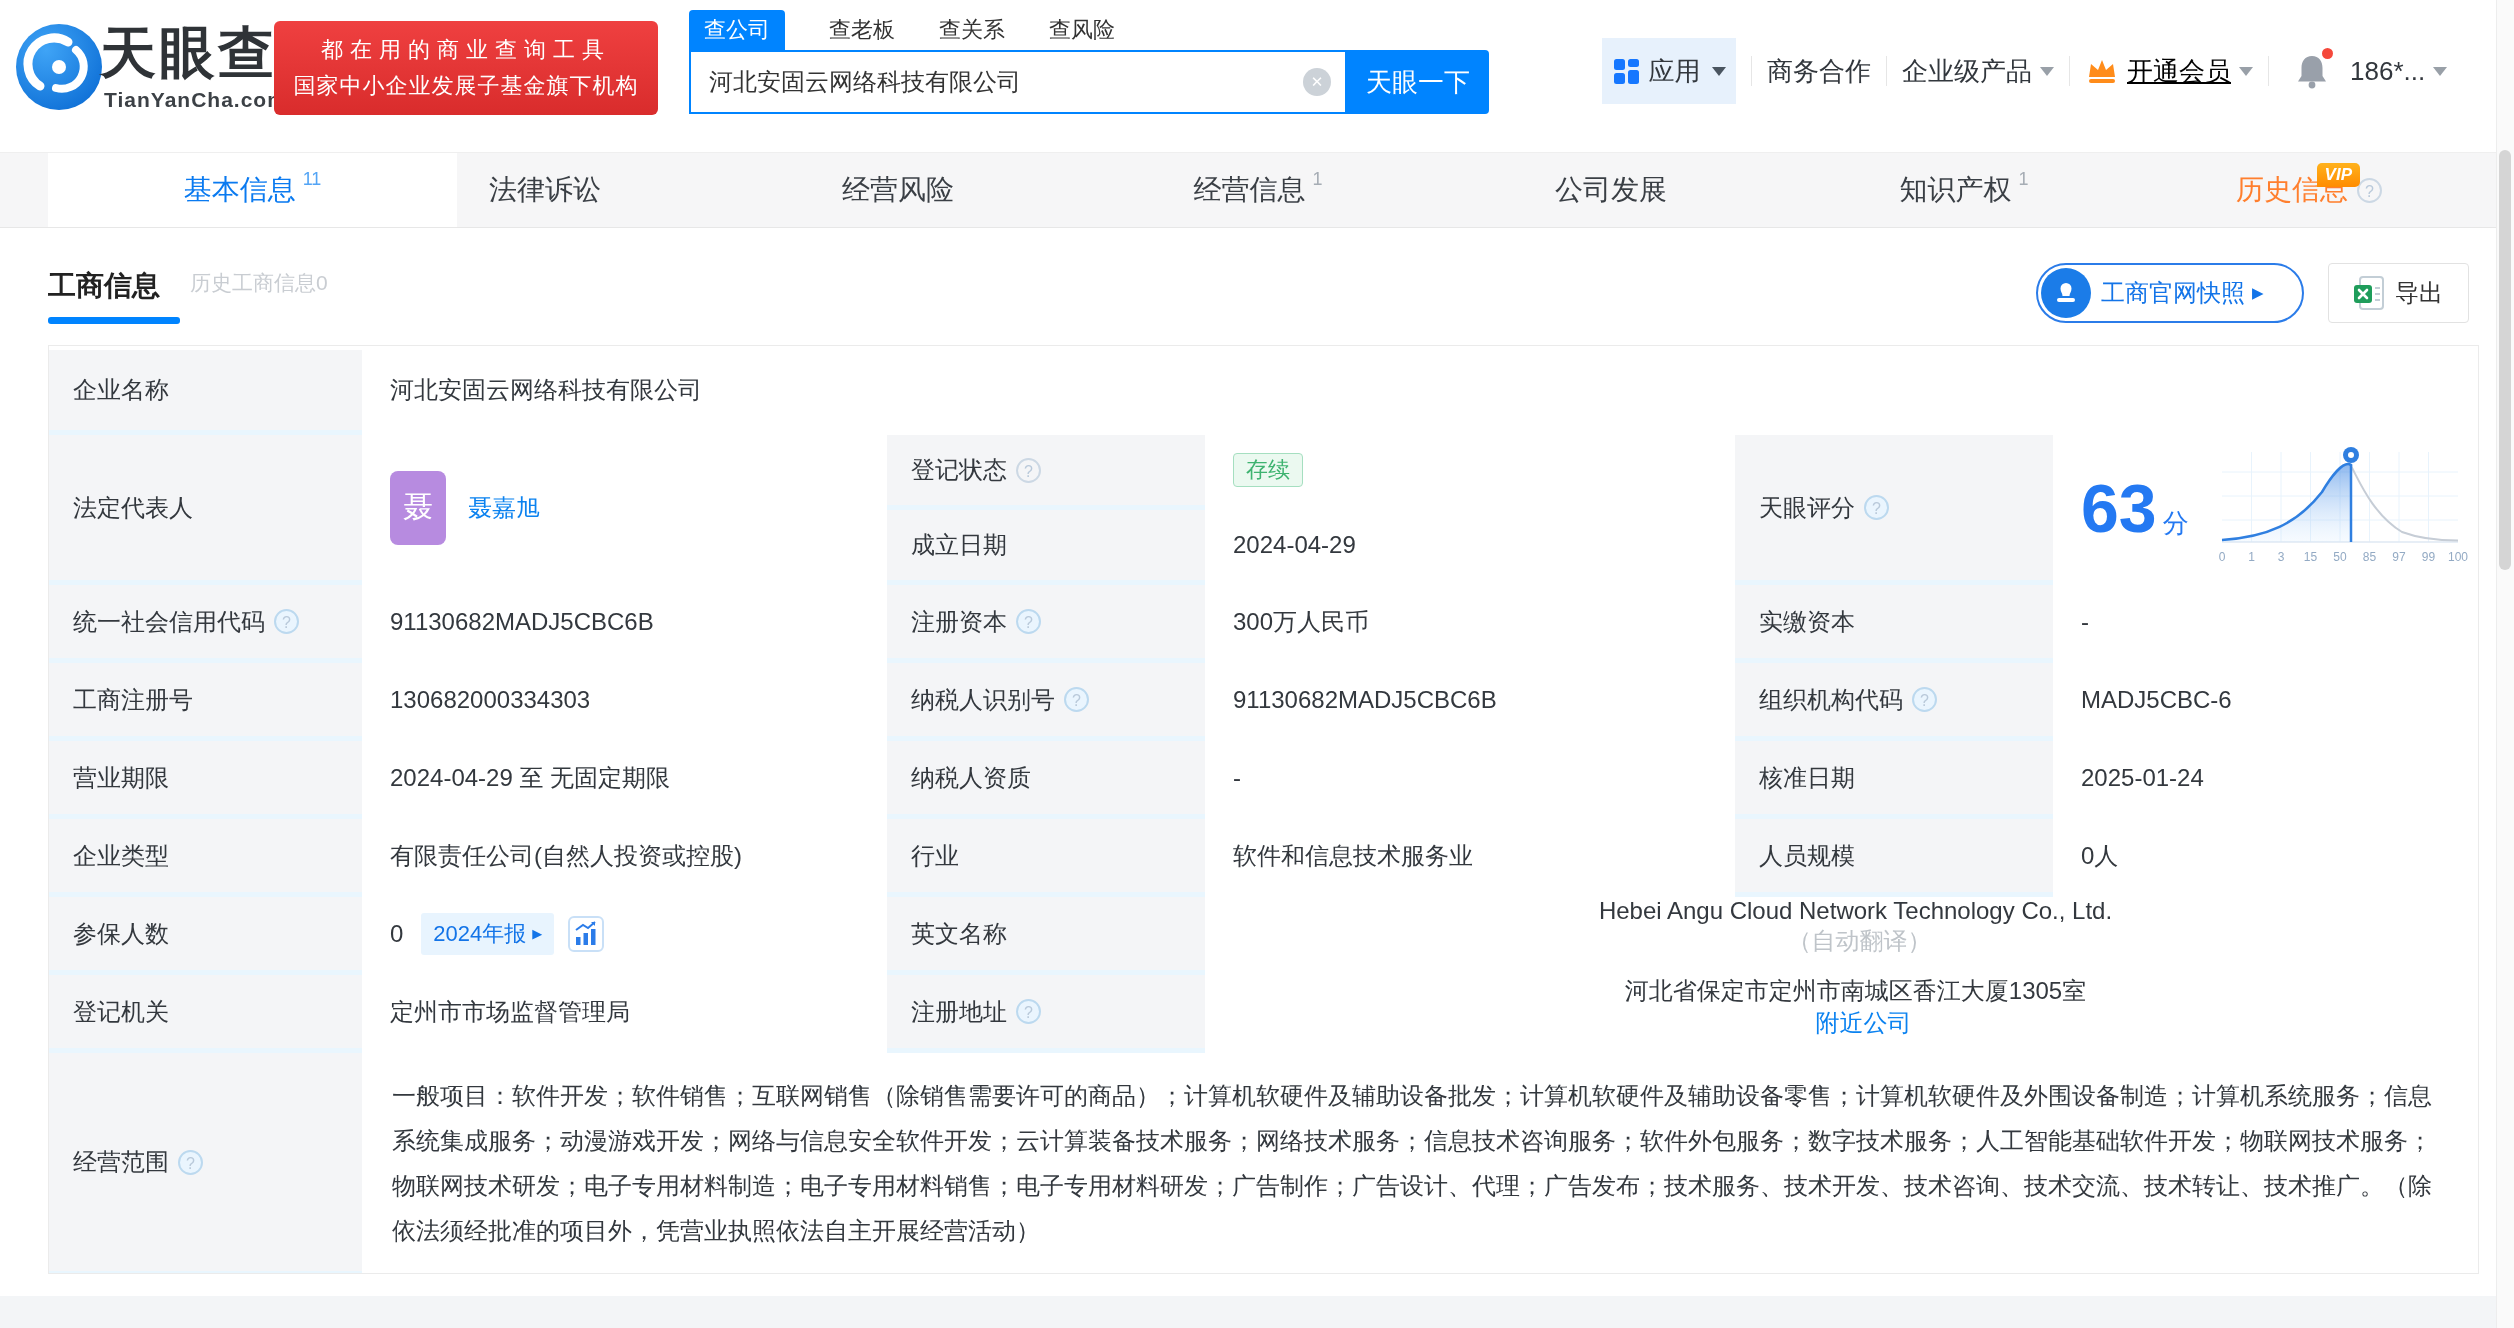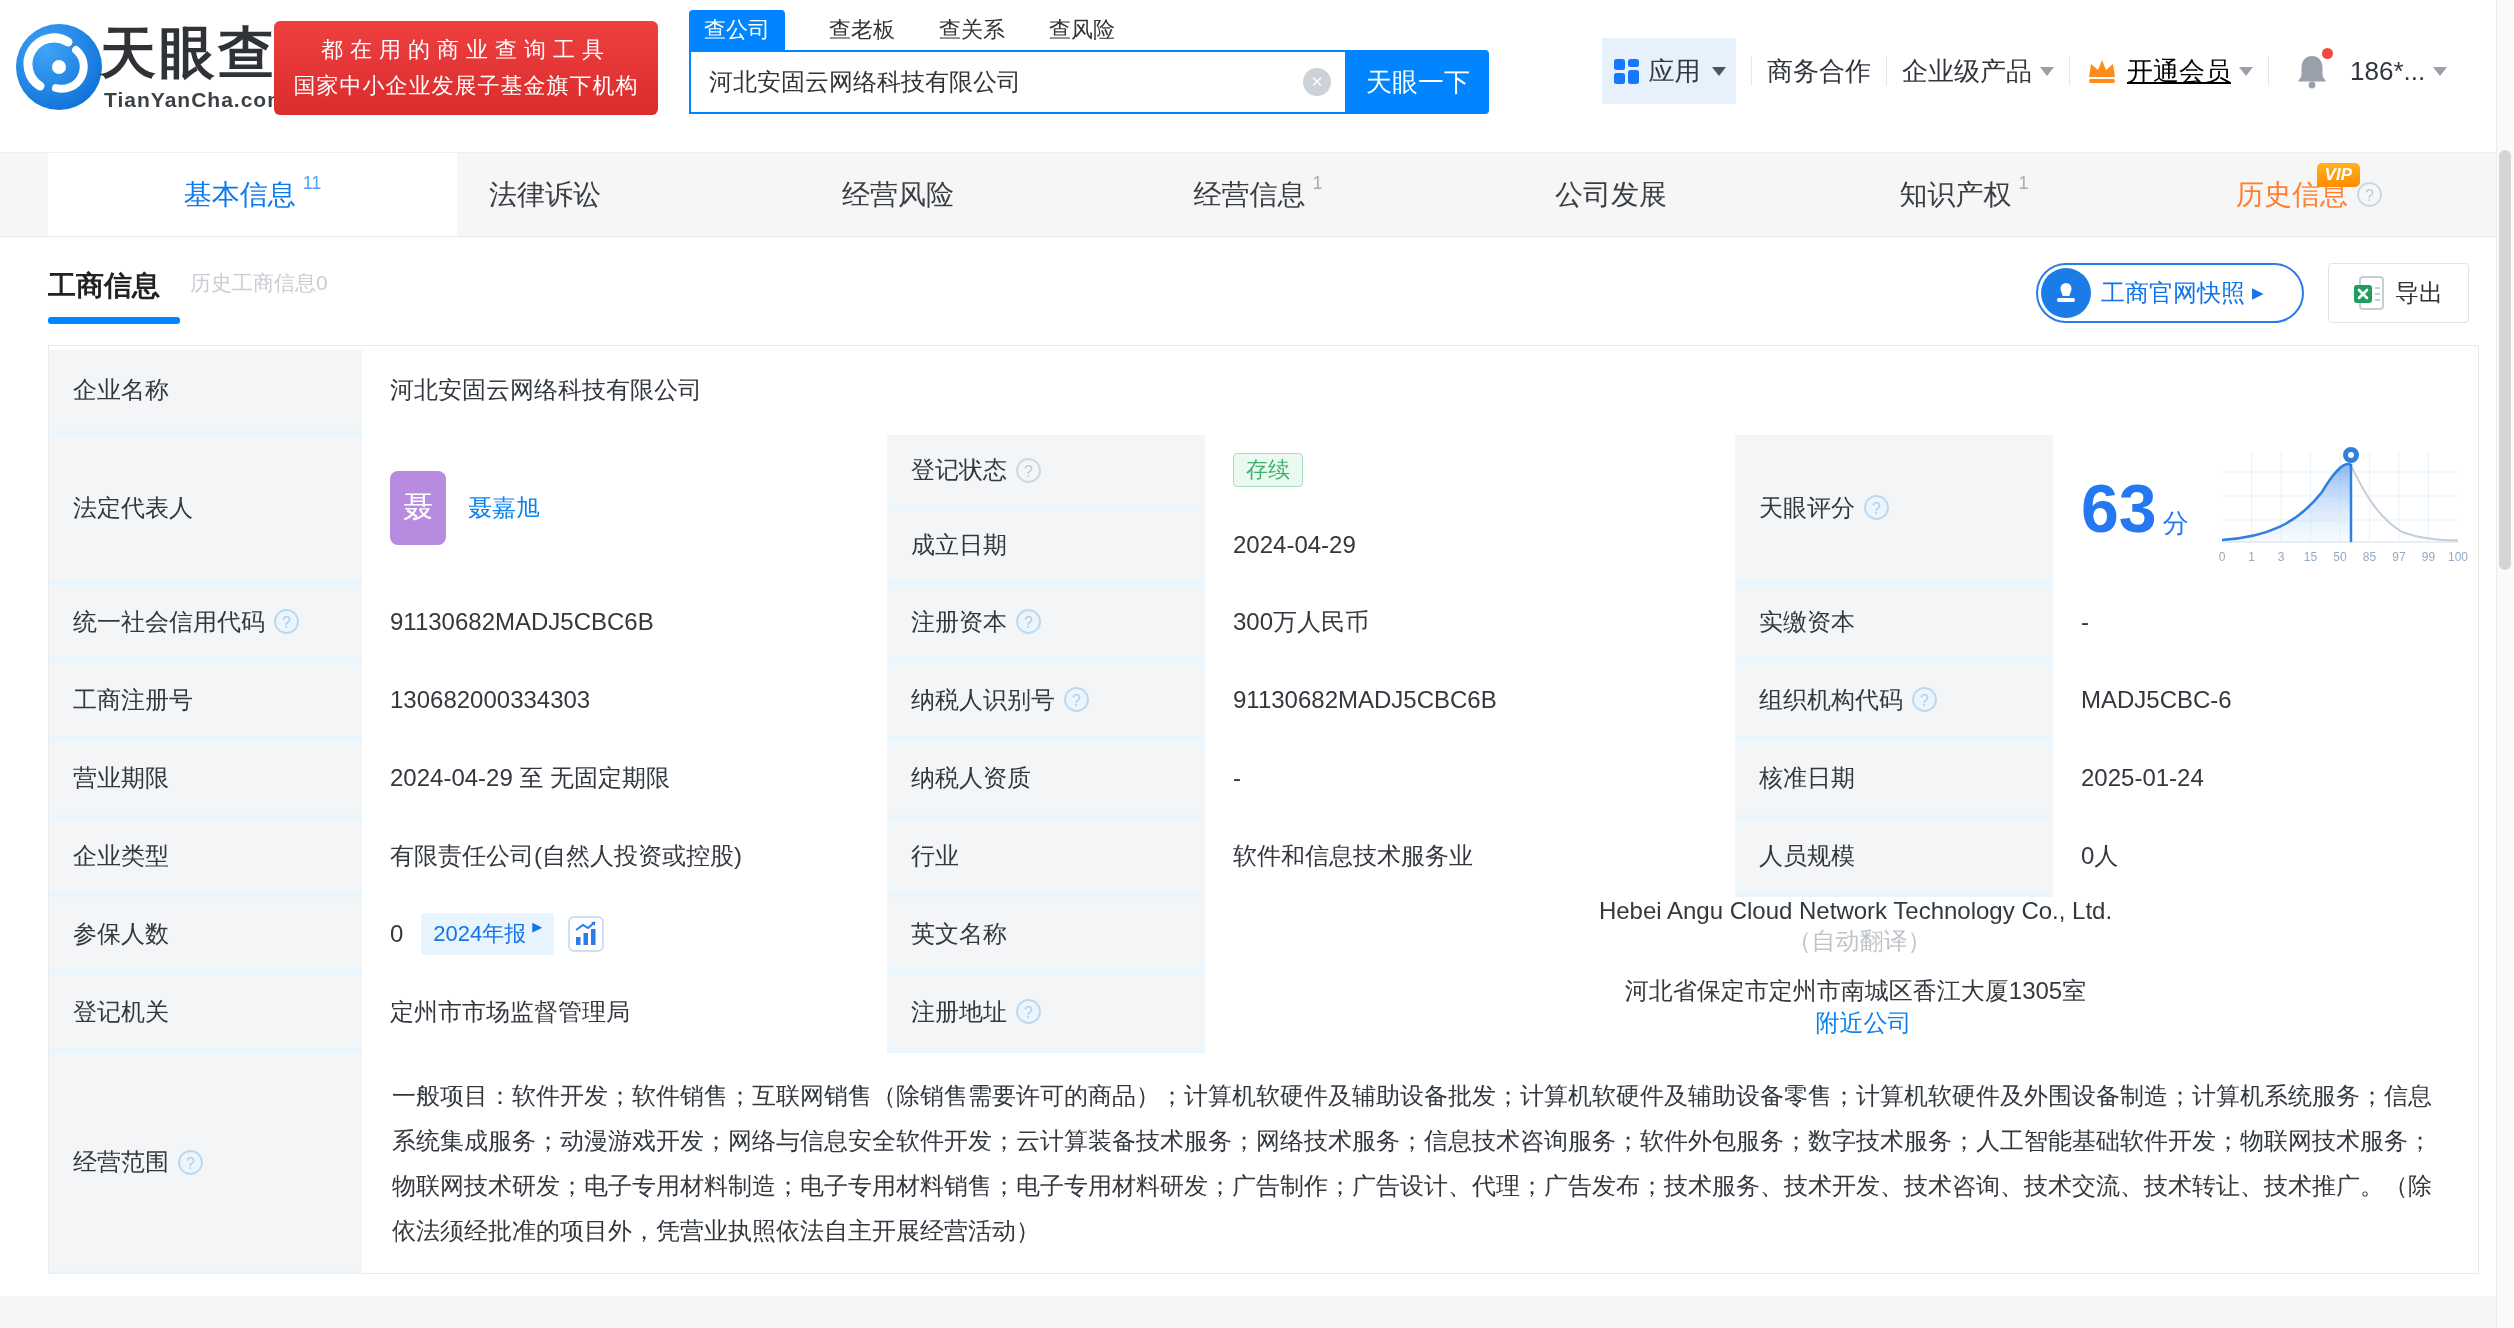--- a/index.html
+++ b/index.html
@@ -25,21 +25,21 @@
   .sbtn{left:1347px;top:50px;width:142px;height:64px;background:#0084ff;color:#fff;font-size:26px;
         display:flex;align-items:center;justify-content:center;border-radius:0 4px 4px 0;cursor:pointer;}
   #nav{left:1602px;top:38px;height:66px;display:flex;align-items:center;}
   .navtxt{font-size:26px;color:#32373d;cursor:pointer;}
   .chip{width:134px;height:66px;background:#e7f1fc;border-radius:0;display:flex;align-items:center;justify-content:center;gap:9px;cursor:pointer;}
   .vsep{width:1px;height:30px;background:#e6e6e6;margin:0 15px;}
   .caret{width:0;height:0;border-left:7px solid transparent;border-right:7px solid transparent;border-top:9px solid #99a0a8;margin-left:8px;}
   .orange{color:#000000;text-decoration:underline;}
   .belldot{position:absolute;right:-3px;top:-3px;width:11px;height:11px;border-radius:50%;background:#f5483b;}
   
-  #tabbar{position:absolute;left:0;top:152px;width:2514px;height:85px;background:#f6f6f7;
+  #tabbar{position:absolute;left:0;top:152px;width:2514px;height:76px;background:#f6f6f7;
           border-top:1px solid #efefef;border-bottom:1px solid #e7e7e7;box-sizing:border-box;}
   .tab-active-box{position:absolute;left:48px;top:0;width:409px;height:100%;background:#fff;
           display:flex;align-items:center;justify-content:center;cursor:pointer;}
   .tab{position:absolute;top:0;height:100%;display:flex;align-items:center;transform:translateX(-50%);
        font-size:28px;color:#3a3f45;cursor:pointer;white-space:nowrap;}
   .tab-active-box .t{font-size:28px;color:#0a7af0;font-weight:500;}
   .cnt{font-size:18px;color:#a6adb5;position:relative;top:-11px;margin-left:7px;}
   .cnt.blue{color:#53a4f5;}
   .q{display:inline-block;width:25px;height:25px;border:2px solid #ccd8e4;border-radius:50%;color:#b9c9da;
      font-size:16px;line-height:24px;text-align:center;margin-left:9px;box-sizing:border-box;cursor:pointer;flex:none;}
@@ -73,21 +73,21 @@
   .nest{grid-column:3/5;display:flex;flex-direction:column;gap:5px;height:145px !important;}
   .subrow{flex:1;display:flex;}
   .subrow .lbl{width:318px;flex:none;height:auto;}
   .subrow .val{flex:1;height:auto;}
   .link{color:#0b82f0;cursor:pointer;}
   .avatar{width:56px;height:74px;background:#b78be0;border-radius:8px;color:#fff;font-size:30px;
           display:flex;align-items:center;justify-content:center;margin-right:22px;flex:none;}
   .badge-green{background:#ebf9f0;border:1px solid #a5dfc0;color:#3eb370;font-size:22px;
                padding:5px 12px;border-radius:4px;line-height:1;}
   .yearbadge{background:#e8f4fe;color:#1374e8;font-size:22px;padding:6px 12px;border-radius:3px;
-             margin-left:18px;cursor:pointer;display:flex;align-items:flex-start;gap:6px;}
+             margin-left:18px;cursor:pointer;display:flex;align-items:center;gap:6px;}
   .yearbadge .arr{margin-left:0;font-size:13px;}
   .trendicon{margin-left:14px;cursor:pointer;display:flex;}
   .gray{color:#bfc4c9;}
   .scorecell{justify-content:space-between;padding-right:10px;}
   .scorenum{font-size:68px;font-weight:bold;color:#2479f2;line-height:1;}
   .scoreunit{font-size:26px;color:#2479f2;margin-left:6px;}
   .scopeval{display:block;padding:20px 30px 0 30px;line-height:45px;font-size:24px;color:#33383e;}
   
   #footstrip{position:absolute;left:0;top:1296px;width:2514px;height:32px;background:#f3f5f7;}
   #scrollbar{position:absolute;right:0;top:0;width:17px;height:1328px;background:#fafafa;border-left:1px solid #ededed;}

